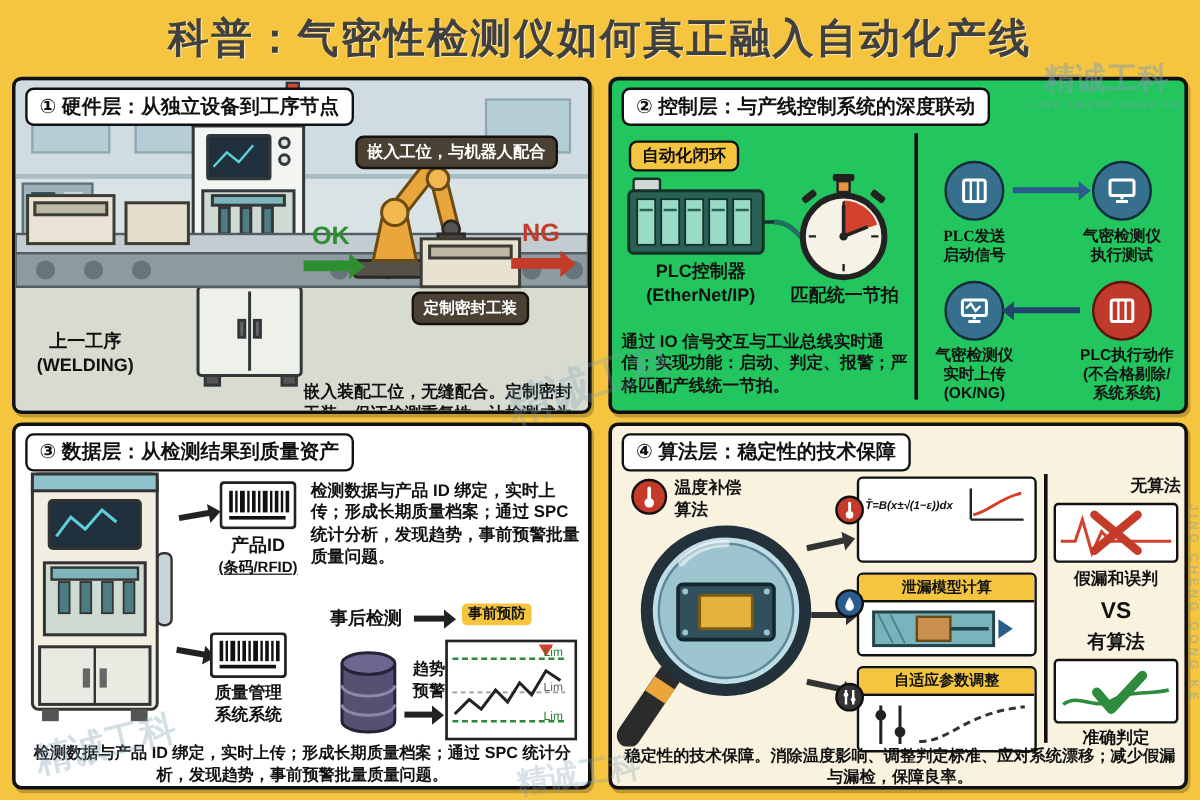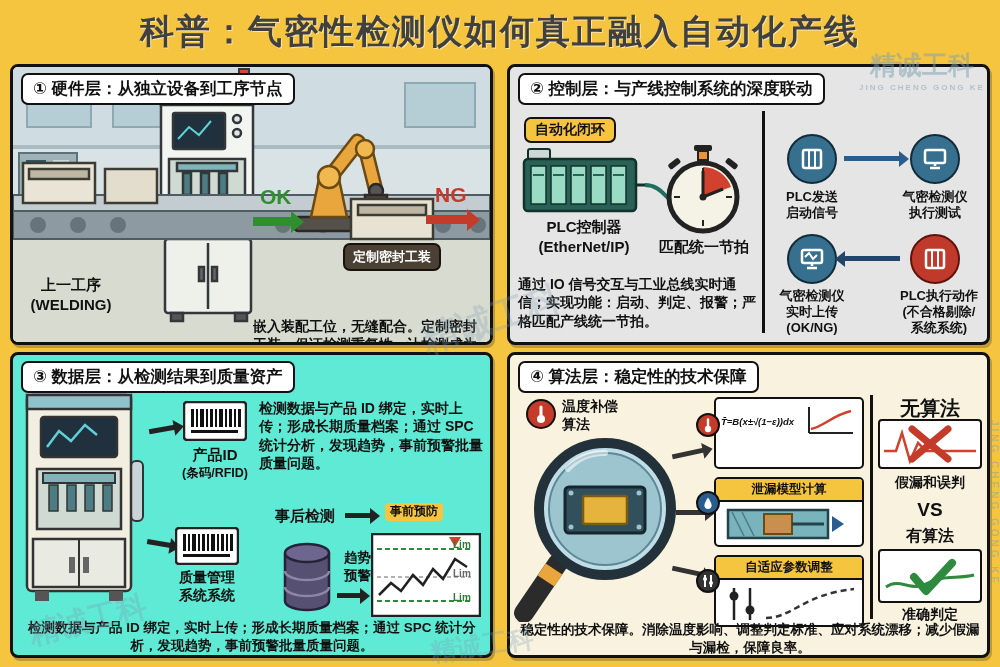--- a/index.html
+++ b/index.html
@@ -10,21 +10,21 @@
   }
   #stage { position:absolute; left:0; top:0; width:1000px; height:667px; }
   .abs { position:absolute; }
   .title {
     position:absolute; top:9px; left:0; width:1000px; text-align:center;
     font-size:34px; font-weight:900; letter-spacing:2px; color:#404040;
     text-shadow:1px 1px 0 rgba(255,255,255,.55);
   }
   .panel {
     position:absolute; border:3px solid #111; border-radius:8px;
-    background:#e5e5e5; overflow:hidden; box-shadow:2px 3px 0 rgba(0,0,0,.22);
+    background:#22c55e; overflow:hidden; box-shadow:2px 3px 0 rgba(0,0,0,.22);
   }
   .panel-header {
     position:absolute; top:6px; left:8px; background:#fff; border:2.5px solid #111;
     border-radius:7px; padding:3px 10px; font-size:16.5px; font-weight:900;
     z-index:5; white-space:nowrap;
   }
   .badge-dark {
     position:absolute; background:#4a4034; color:#fff; border:2px solid #17120c;
     border-radius:7px; padding:3px 8px; font-weight:800; z-index:4; white-space:nowrap;
   }
@@ -53,21 +53,21 @@
   .fc-red  { background:#bf3a2b; border-color:#5e140c; }
   .flow-label { position:absolute; text-align:center; font-weight:800; font-size:13px; line-height:1.22; }
   .vline { position:absolute; width:2.5px; background:#111; }
   .card { position:absolute; background:#fff; border:2.5px solid #111; border-radius:5px; overflow:hidden; }
   .card-title { background:#f5c53f; border-bottom:2px solid #111; font-weight:900; font-size:12.5px; text-align:center; padding:2px 0; }
   .round-icon {
     position:absolute; border-radius:50%; display:flex; align-items:center; justify-content:center;
     border:2px solid #111; z-index:6;
   }
   .wm { position:absolute; color:#7f9fb0; font-weight:900; pointer-events:none; z-index:9; }
-  .lim { position:absolute; font-size:10px; font-weight:700; color:#2e7d32; z-index:6; }
+  .lim { position:absolute; font-size:10px; font-weight:400; color:#2e7d32; z-index:6; }
 </style>
 </head>
 <body>
 
 <div id="stage">
 
   <div class="title">科普：气密性检测仪如何真正融入自动化产线</div>
 
   <section class="panel" style="left:10px; top:64px; width:483px; height:281px; background:#e5e5e5;">
 
@@ -144,20 +144,21 @@
       </g>
 
       <g stroke="#3c3c34" stroke-width="2.5">
         <rect x="338" y="132" width="82" height="40" fill="#e7e2d2"></rect>
         <rect x="345" y="138" width="68" height="10" fill="#bdb7a4"></rect>
       </g>
     </svg>
 
     <div class="panel-header">① 硬件层：从独立设备到工序节点</div>
 
+    <div class="badge-dark" style="left:283px; top:46px; font-size:13.5px;">嵌入工位，与机器人配合</div>
 
     <div class="abs" style="left:247px; top:118px; font-size:21px; font-weight:900; color:#2f8f2f;">OK</div>
     <div class="arr thick" style="--c:#2f8f2f; left:240px; top:150px; width:42px;"></div>
 
     <div class="abs" style="left:422px; top:116px; font-size:21px; font-weight:900; color:#c43b2a;">NG</div>
     <div class="arr thick" style="--c:#c43b2a; left:413px; top:148px; width:45px;"></div>
 
     <div class="badge-dark" style="left:330px; top:176px; font-size:13px;">定制密封工装</div>
 
     <div class="abs btext" style="left:6px; top:208px; width:104px; font-size:15px; text-align:center;">
@@ -233,21 +234,21 @@
       </svg>
     </div>
     <div class="arr" style="--c:#2a5d8e; left:334px; top:89px; width:56px;"></div>
     <div class="flow-circle fc-blue" style="left:400px; top:67px;">
       <svg width="26" height="24" viewBox="0 0 26 24">
         <rect x="3" y="3" width="20" height="13" rx="2" fill="none" stroke="#fff" stroke-width="2.5"></rect>
         <line x1="13" y1="16" x2="13" y2="19" stroke="#fff" stroke-width="2.5"></line>
         <line x1="8" y1="21" x2="18" y2="21" stroke="#fff" stroke-width="2.5"></line>
       </svg>
     </div>
-    <div class="flow-label" style="left:264px; top:122px; width:76px;">
+    <div class="flow-label" style="left:264px; top:122px; width:76px;font-family:Liberation Serif, serif;">
       <div>PLC发送</div>
       <div>启动信号</div>
     </div>
     <div class="flow-label" style="left:387px; top:122px; width:76px;">
       <div>气密检测仪</div>
       <div>执行测试</div>
     </div>
 
     <div class="flow-circle fc-blue" style="left:277px; top:167px;">
       <svg width="26" height="24" viewBox="0 0 26 24">
@@ -272,21 +273,21 @@
     </div>
     <div class="flow-label" style="left:381px; top:221px; width:96px;">
       <div>PLC执行动作</div>
       <div>(不合格剔除/</div>
       <div>系统系统)</div>
     </div>
 
     <div class="abs btext" style="left:8px; top:208px; width:238px; font-size:14px;">通过 IO 信号交互与工业总线实时通信；实现功能：启动、判定、报警；严格匹配产线统一节拍。</div>
   </section>
 
-  <section class="panel" style="left:10px; top:352px; width:483px; height:306px; background:#5eead4;">
+  <section class="panel" style="left:10px; top:352px; width:483px; height:306px; background:#ffffff;">
 
     <div class="panel-header">③ 数据层：从检测结果到质量资产</div>
 
     <svg style="position:absolute; left:6px; top:36px;" width="128" height="225" viewBox="0 0 128 225">
       <rect x="112" y="70" width="12" height="60" rx="5" fill="#c8d4d8" stroke="#333" stroke-width="2"></rect>
       <rect x="8" y="4" width="104" height="196" rx="5" fill="#f2efe2" stroke="#333" stroke-width="2.5"></rect>
       <rect x="8" y="4" width="104" height="14" fill="#8fc3cb" stroke="#333" stroke-width="2.5"></rect>
       <rect x="22" y="26" width="76" height="40" rx="3" fill="#20313d" stroke="#333" stroke-width="2.5"></rect>
       <polyline points="28,56 40,40 52,50 66,34 78,44" stroke="#5fd0d8" stroke-width="2.5" fill="none"></polyline>
       <rect x="18" y="78" width="84" height="60" fill="#cfdad2" stroke="#333" stroke-width="2.5"></rect>
@@ -320,21 +321,21 @@
         <rect x="36" y="8" width="4" height="18"></rect>
           <rect x="42" y="8" width="2" height="18"></rect>
         <rect x="46" y="8" width="3" height="18"></rect>
           <rect x="51" y="8" width="2" height="18"></rect>
         <rect x="55" y="8" width="3" height="18"></rect>
         <rect x="8" y="29" width="47" height="3"></rect>
       </g>
     </svg>
     <div class="abs btext" style="left:152px; top:90px; width:100px; text-align:center;">
       <div style="font-size:15px;">产品ID</div>
-      <div style="font-size:12.5px;">(条码/RFID)</div>
+      <div style="font-size:12.5px;text-decoration:underline;">(条码/RFID)</div>
     </div>
 
     <svg style="position:absolute; left:162px; top:172px;" width="64" height="38" viewBox="0 0 64 38">
       <rect x="1" y="1" width="62" height="36" rx="3" fill="#fff" stroke="#222" stroke-width="2.5"></rect>
       <g fill="#111">
         <rect x="8" y="7" width="3" height="17"></rect>
           <rect x="13" y="7" width="2" height="17"></rect>
         <rect x="17" y="7" width="4" height="17"></rect>
           <rect x="23" y="7" width="2" height="17"></rect>
         <rect x="27" y="7" width="3" height="17"></rect>
@@ -471,21 +472,21 @@
       <svg width="14" height="14" viewBox="0 0 14 14">
         <line x1="4" y1="1" x2="4" y2="13" stroke="#fff" stroke-width="2"></line>
         <line x1="10" y1="1" x2="10" y2="13" stroke="#fff" stroke-width="2"></line>
         <circle cx="4" cy="5" r="2" fill="#fff"></circle>
           <circle cx="10" cy="9" r="2" fill="#fff"></circle>
       </svg>
     </div>
 
     <div class="vline" style="left:360px; top:40px; height:224px;"></div>
 
-    <div class="abs btext" style="left:366px; top:40px; width:108px; text-align:center; font-size:20px;">无算法</div>
+    <div class="abs btext" style="left:366px; top:40px; width:108px; text-align:right; font-size:14px;">无算法</div>
     <div class="card" style="left:368px; top:64px; width:104px; height:50px; border-radius:4px;">
       <svg width="100" height="46" viewBox="0 0 100 46">
         <polyline points="4,30 16,30 22,12 30,40 38,22 46,30 96,30" fill="none" stroke="#d2402e" stroke-width="2.5"></polyline>
         <line x1="32" y1="8" x2="68" y2="38" stroke="#c43b2a" stroke-width="7" stroke-linecap="round"></line>
         <line x1="68" y1="8" x2="32" y2="38" stroke="#c43b2a" stroke-width="7" stroke-linecap="round"></line>
       </svg>
     </div>
     <div class="abs btext" style="left:366px; top:118px; width:108px; text-align:center; font-size:14px;">假漏和误判</div>
     <div class="abs btext" style="left:366px; top:142px; width:108px; text-align:center; font-size:19px;">VS</div>
     <div class="abs btext" style="left:366px; top:170px; width:108px; text-align:center; font-size:16px;">有算法</div>

